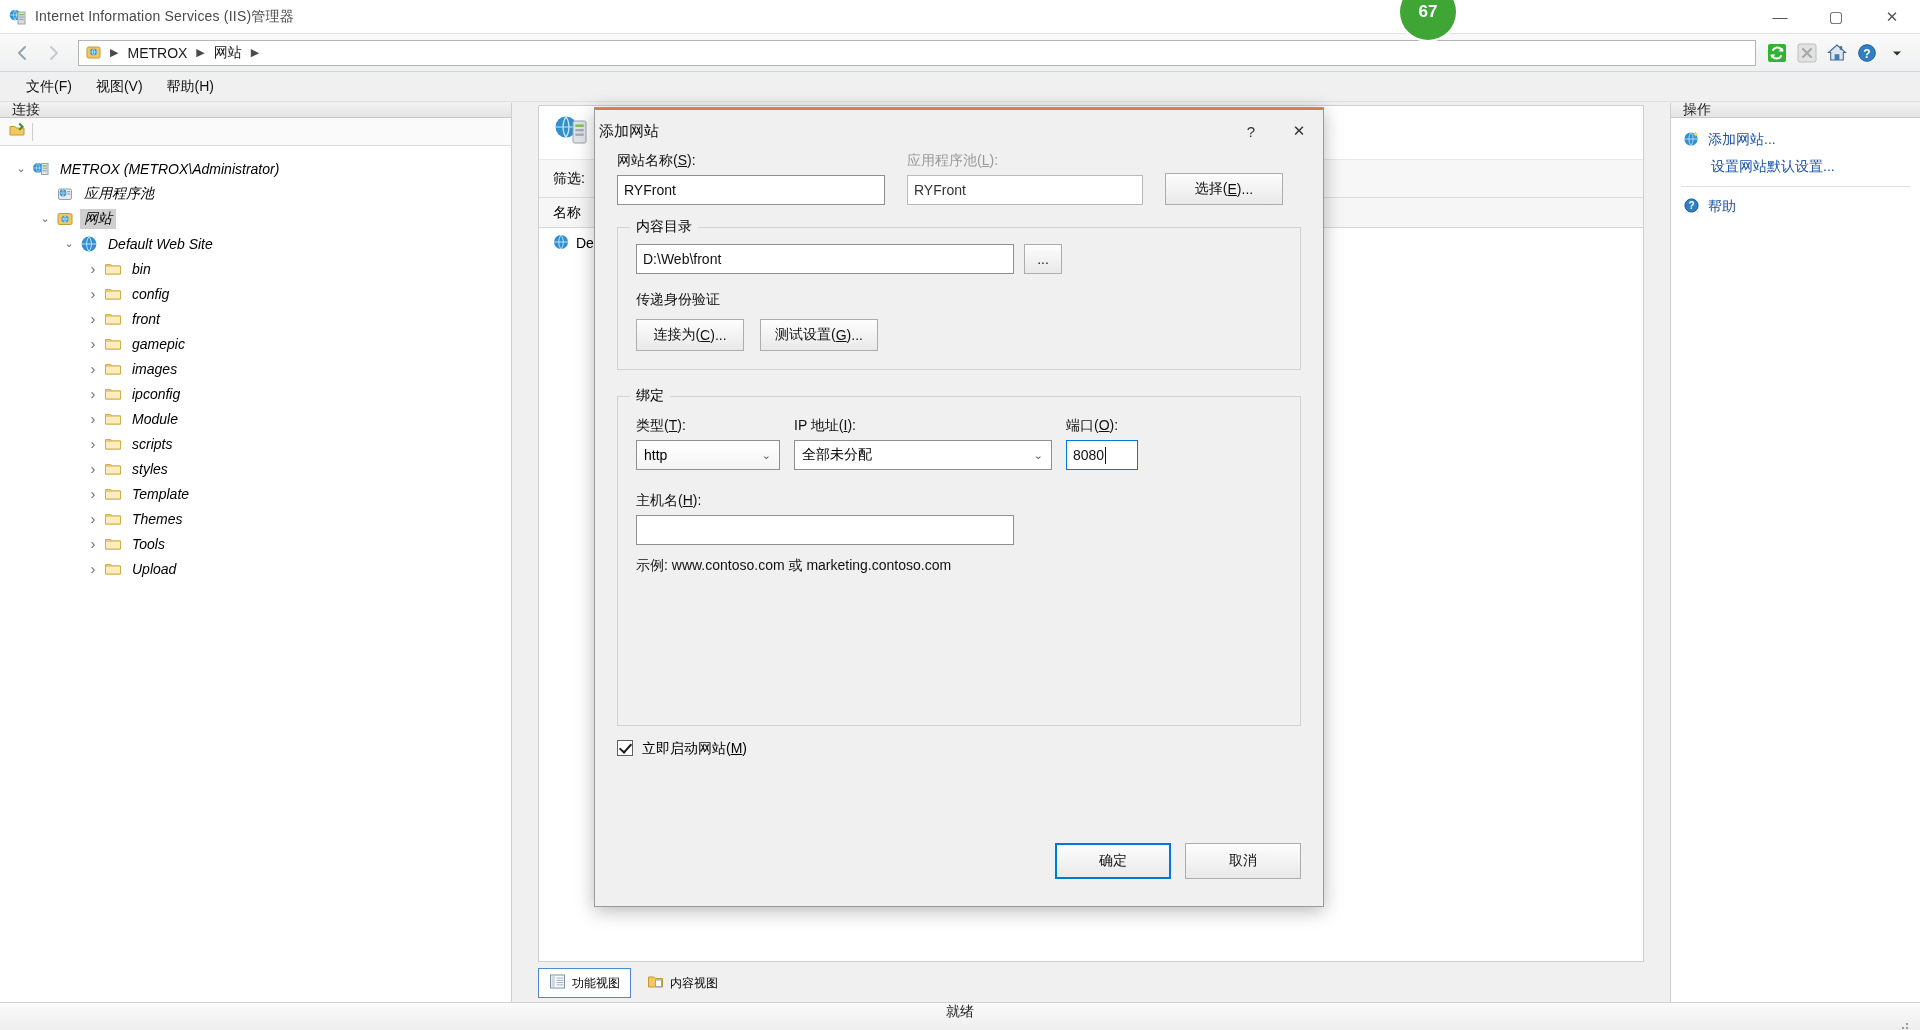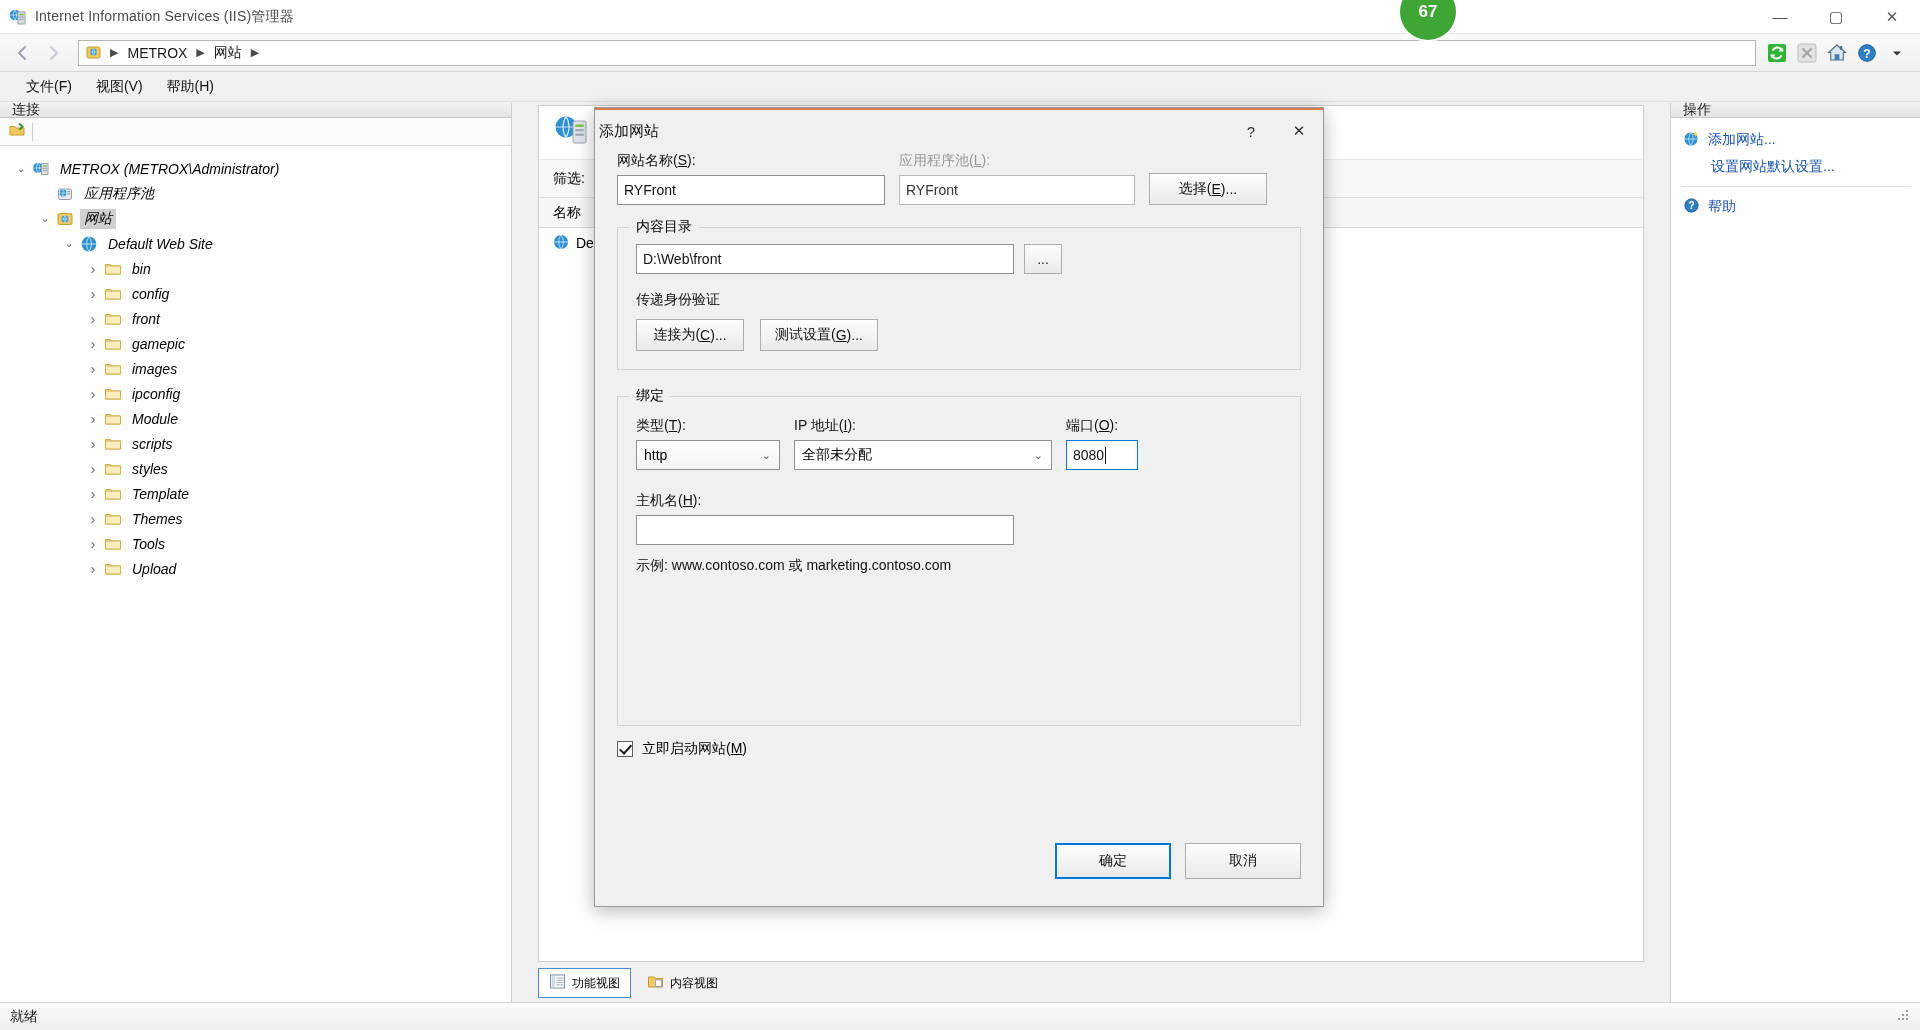--- a/index.html
+++ b/index.html
@@ -92,21 +92,21 @@
   
   #rightpane { width:250px; background:#fff; border-left:1px solid #cfcfcf; display:flex; flex-direction:column; }
   .act { display:flex; align-items:center; gap:8px; padding:4px 10px 4px 12px; font-size:14px; color:#1a54a8; }
   .act .txt { text-decoration:none; }
   .act.sub { padding-left:40px; }
   .act-sep { height:1px; background:#e0e0e0; margin:6px 10px; }
 
   
   #statusbar { position:absolute; left:0; right:0; bottom:0; height:28px;
     background:linear-gradient(#fbfbfb,#eeeeee); border-top:1px solid #d4d4d4;
-    display:flex; align-items:center; padding:0 10px; font-size:14px; color:#222; }
+    display:flex; align-items:center; padding:0 10px; font-size:14px; color:#222;flex-direction:column; }
   #statusbar .grip { margin-left:auto; color:#8e8e8e; letter-spacing:-1px; font-size:13px; }
 
   
   #dialog {
     position:absolute; left:594px; top:107px; width:730px; height:800px;
     background:#f0f0f0; border:1px solid #9a9a9a;
     box-shadow:0 4px 18px rgba(0,0,0,.28);
     display:flex; flex-direction:column;
   }
   #dlg-title { height:44px; display:flex; align-items:center; padding-left:4px; background:#f0f0f0;
@@ -138,21 +138,21 @@
   .group { border:1px solid #d3d3d3; position:relative; margin-top:18px; padding:16px 18px 18px 18px; }
   .group > .gtitle { position:absolute; top:-10px; left:12px; background:#f0f0f0; padding:0 6px; font-size:14px; }
 
   .combo {
     height:30px; border:1px solid #8f8f8f; background:linear-gradient(#ffffff,#f4f4f4);
     display:flex; align-items:center; padding-left:7px; font-size:14px; position:relative;
   }
   .combo .arrow { position:absolute; right:8px; color:#5a5a5a; font-size:11px; }
   .combo.white { background:#fff; }
 
-  .cbrow { display:flex; align-items:center; gap:9px; margin-top:14px; }
+  .cbrow { display:flex; align-items:flex-start; gap:9px; margin-top:14px; }
   .cbox { width:16px; height:16px; border:1px solid #606060; background:#fff; position:relative; }
   .cbox.checked::after {
     content:""; position:absolute; left:4px; top:0px; width:5px; height:10px;
     border:solid #1a1a1a; border-width:0 2px 2px 0; transform:rotate(42deg);
   }
 
   .hint { font-size:14px; color:#111; margin-top:12px; }
   #dlg-footer { height:74px; display:flex; align-items:center; justify-content:flex-end; gap:14px; padding:0 22px 16px 0; }
 
   .caret { display:inline-block; width:1px; height:17px; background:#111; margin-left:1px; }
@@ -513,21 +513,21 @@
   <div id="dlg-title">
     <span class="t">添加网站</span>
     <div class="ctrls">
       <div>?</div>
       <div class="x">✕</div>
     </div>
   </div>
 
   <div id="dlg-body">
 
-    <div style="display:flex; gap:14px; align-items:flex-end;">
+    <div style="display:flex; gap:22px; align-items:flex-end;">
       <div style="width:268px;">
         <label class="fld-label"><span>网站名称(<u>S</u>):</span></label>
         <div class="txtinput">
           <span>RYFront</span>
         </div>
       </div>
       <div style="width:236px;">
         <label class="fld-label dim"><span>应用程序池(<u>L</u>):</span></label>
         <div class="txtinput ro">
           <span>RYFront</span>

